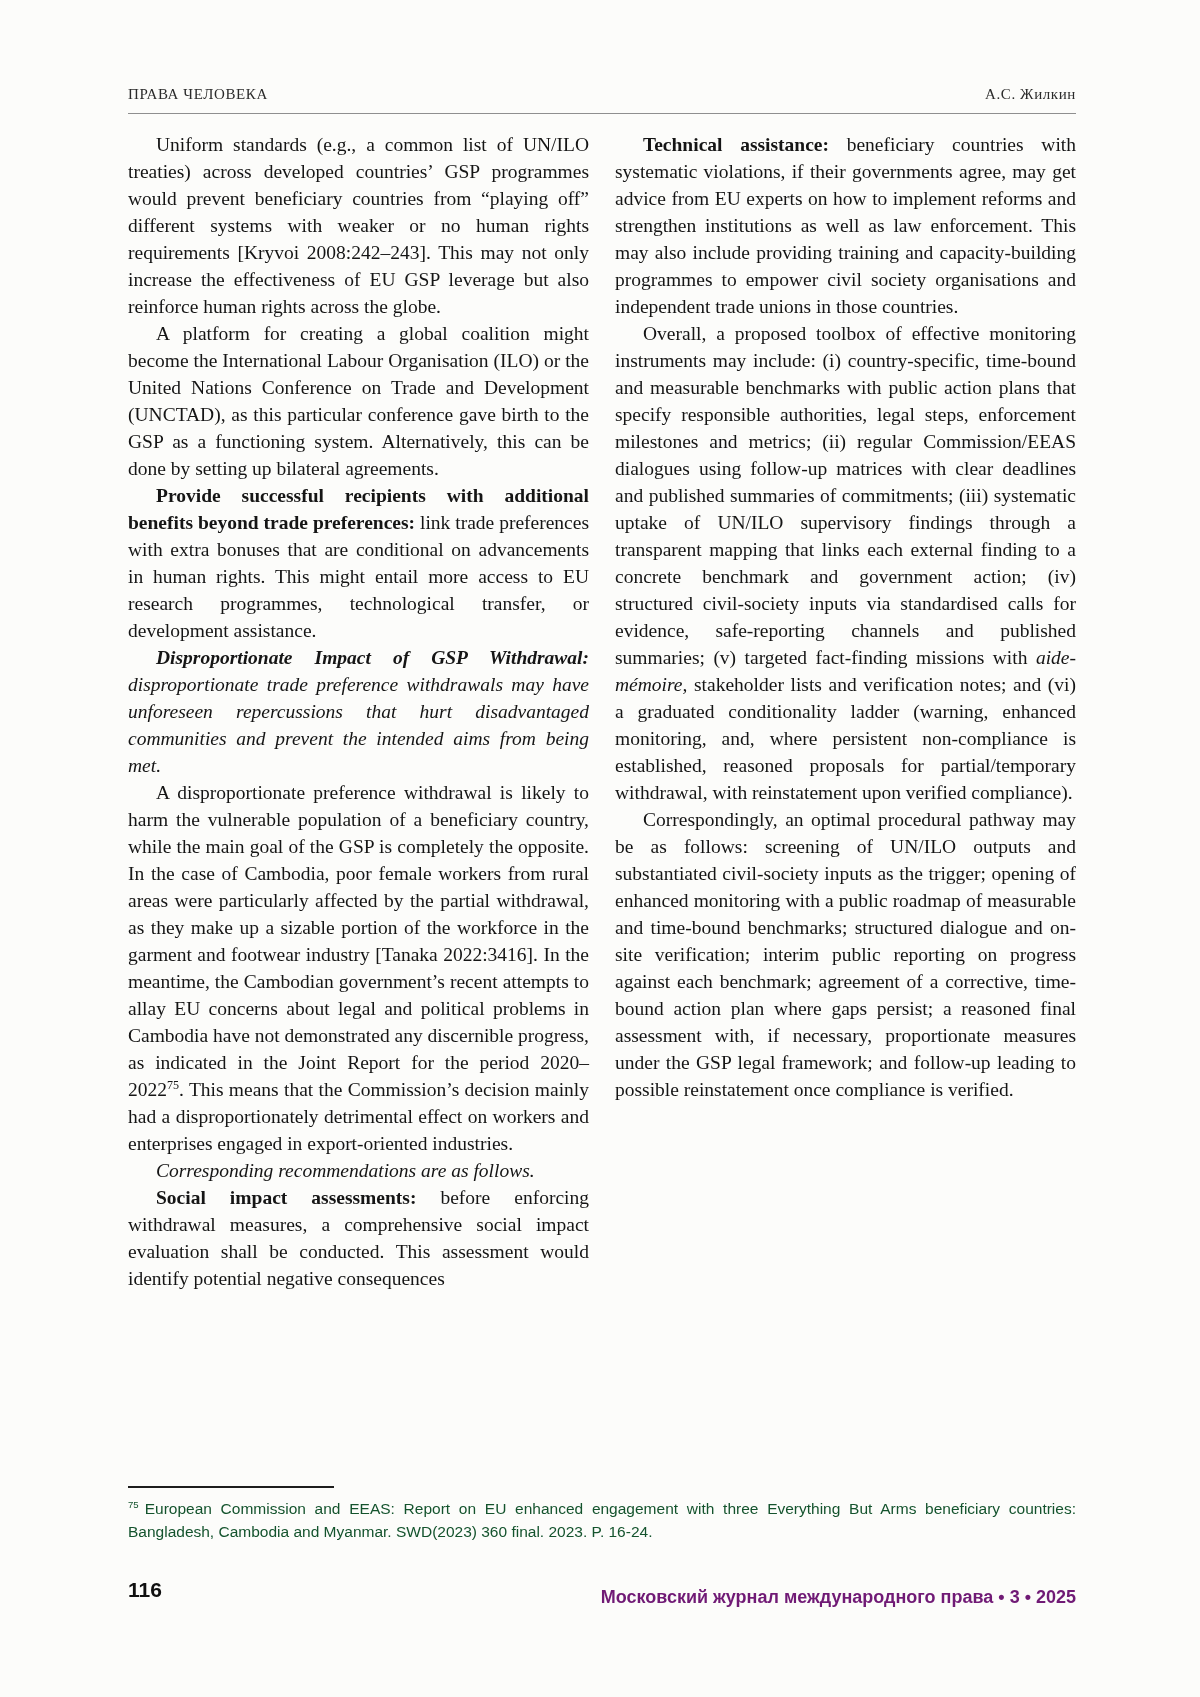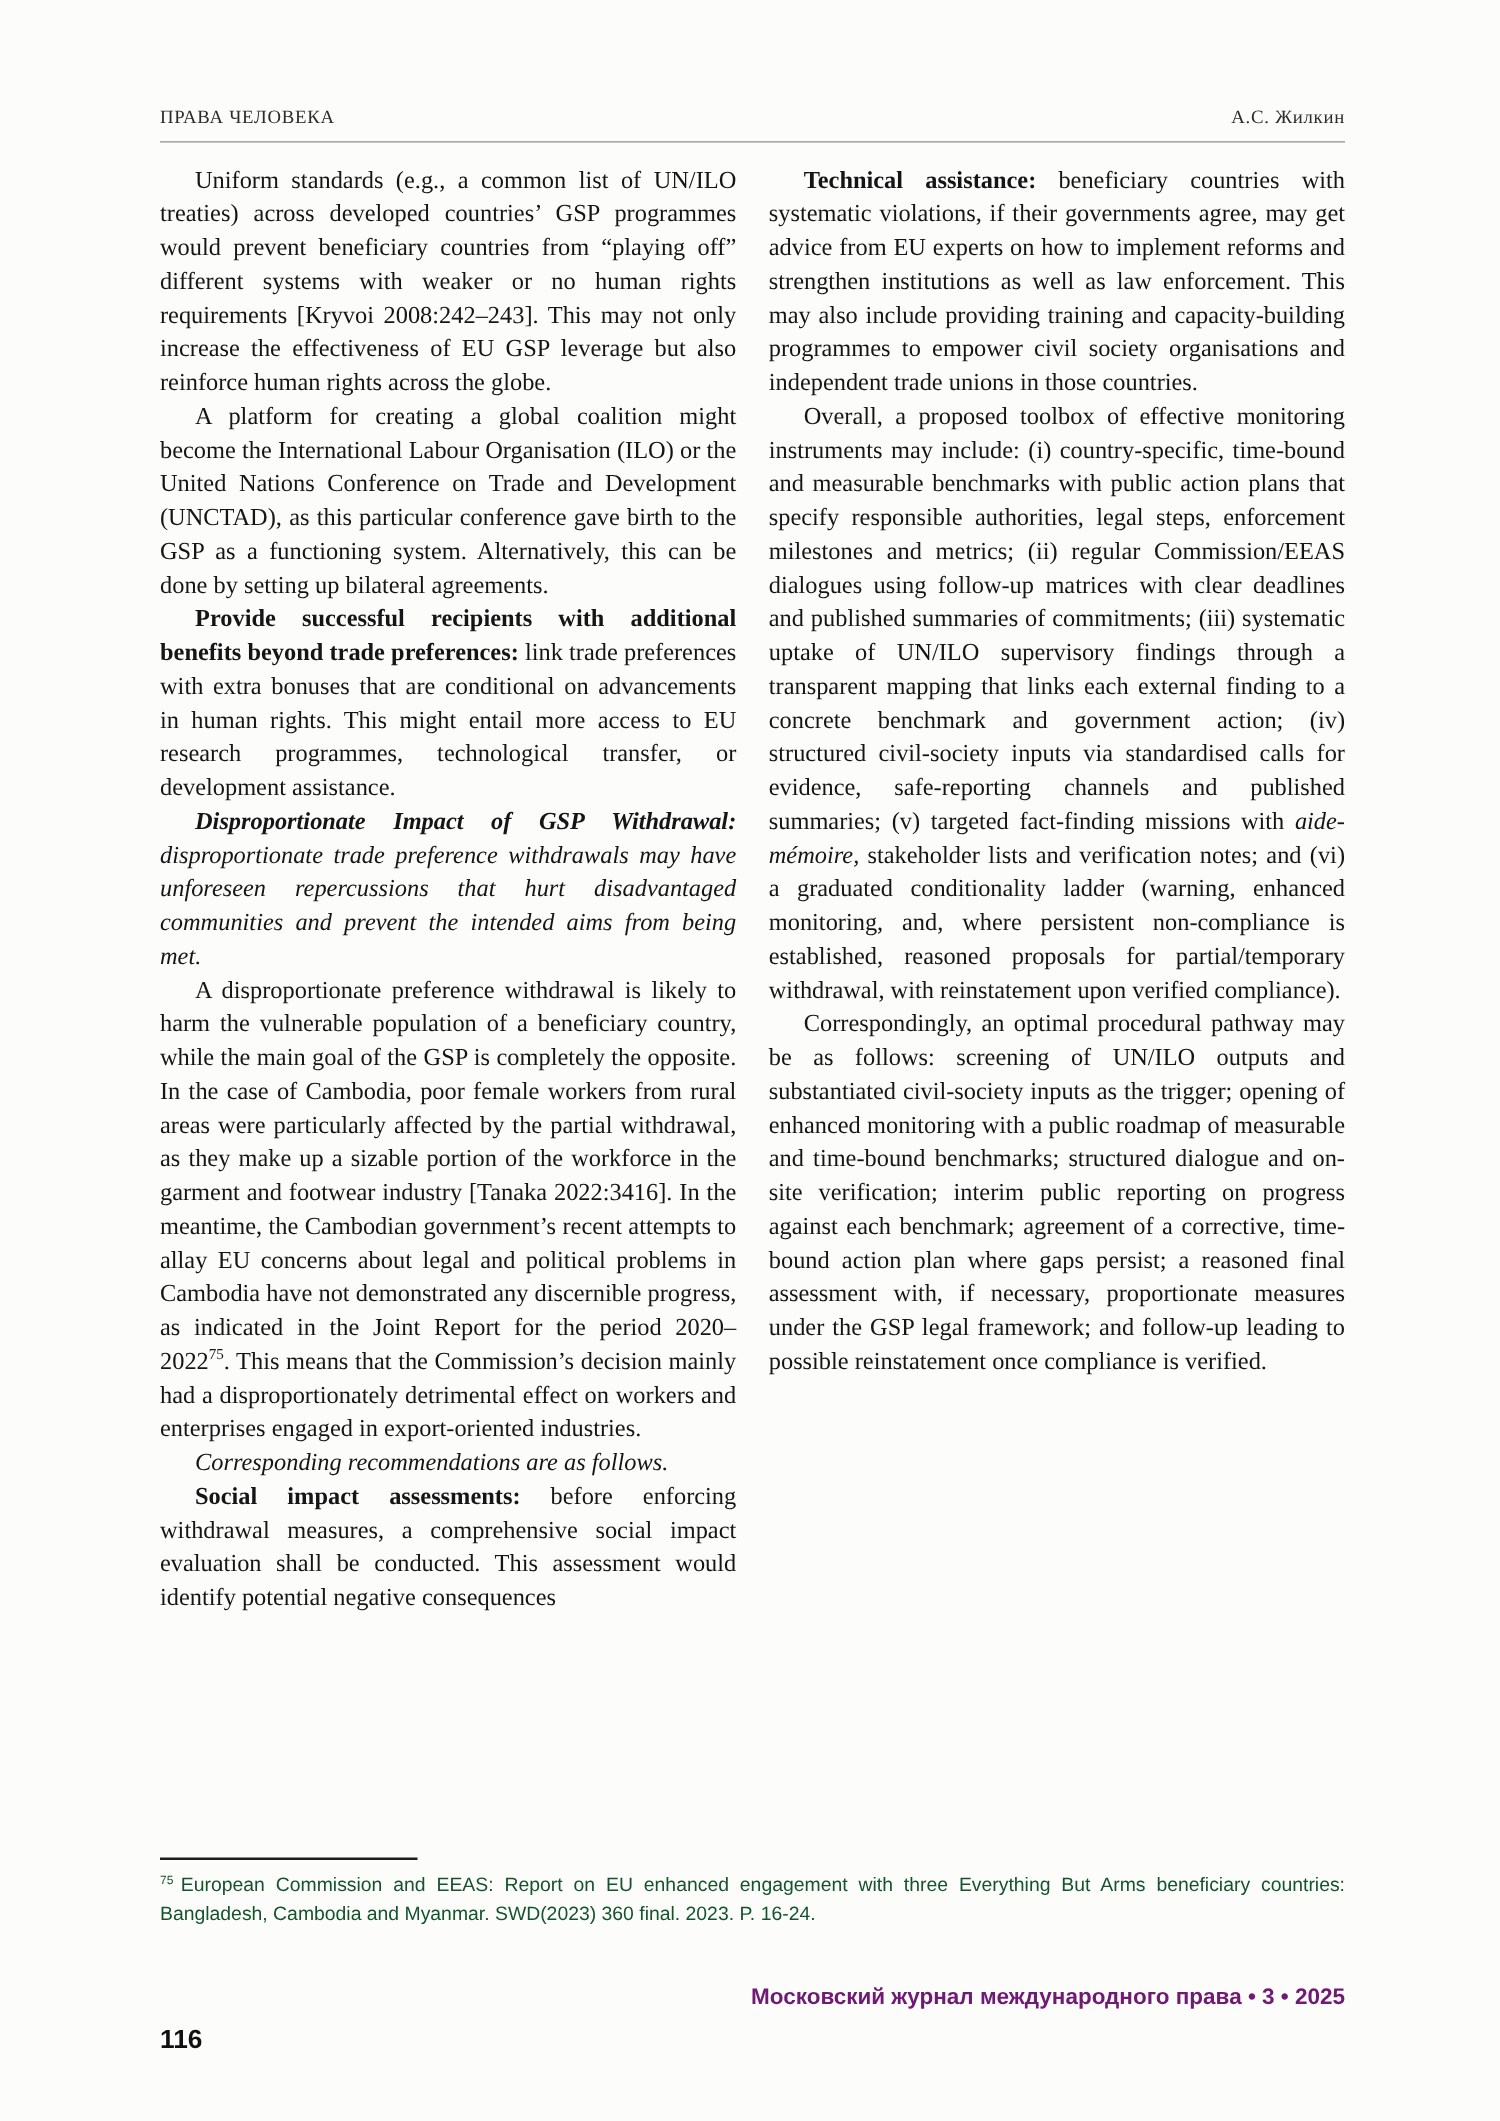--- a/index.html
+++ b/index.html
@@ -80,21 +80,20 @@
   }
   .footnote sup{margin-right:6px;}
   .page-number{
     position:absolute;
     left:128px;
     top:1578px;
     font-family:"Liberation Sans", sans-serif;
     font-weight:bold;
     font-size:21px;
     color:#101010;
-    margin-top:42px;
   }
   .journal-line{
     position:absolute;
     right:124px;
     top:1587px;
     font-family:"Liberation Sans", sans-serif;
     font-weight:bold;
     font-size:18px;
     color:#701a75;
   }

